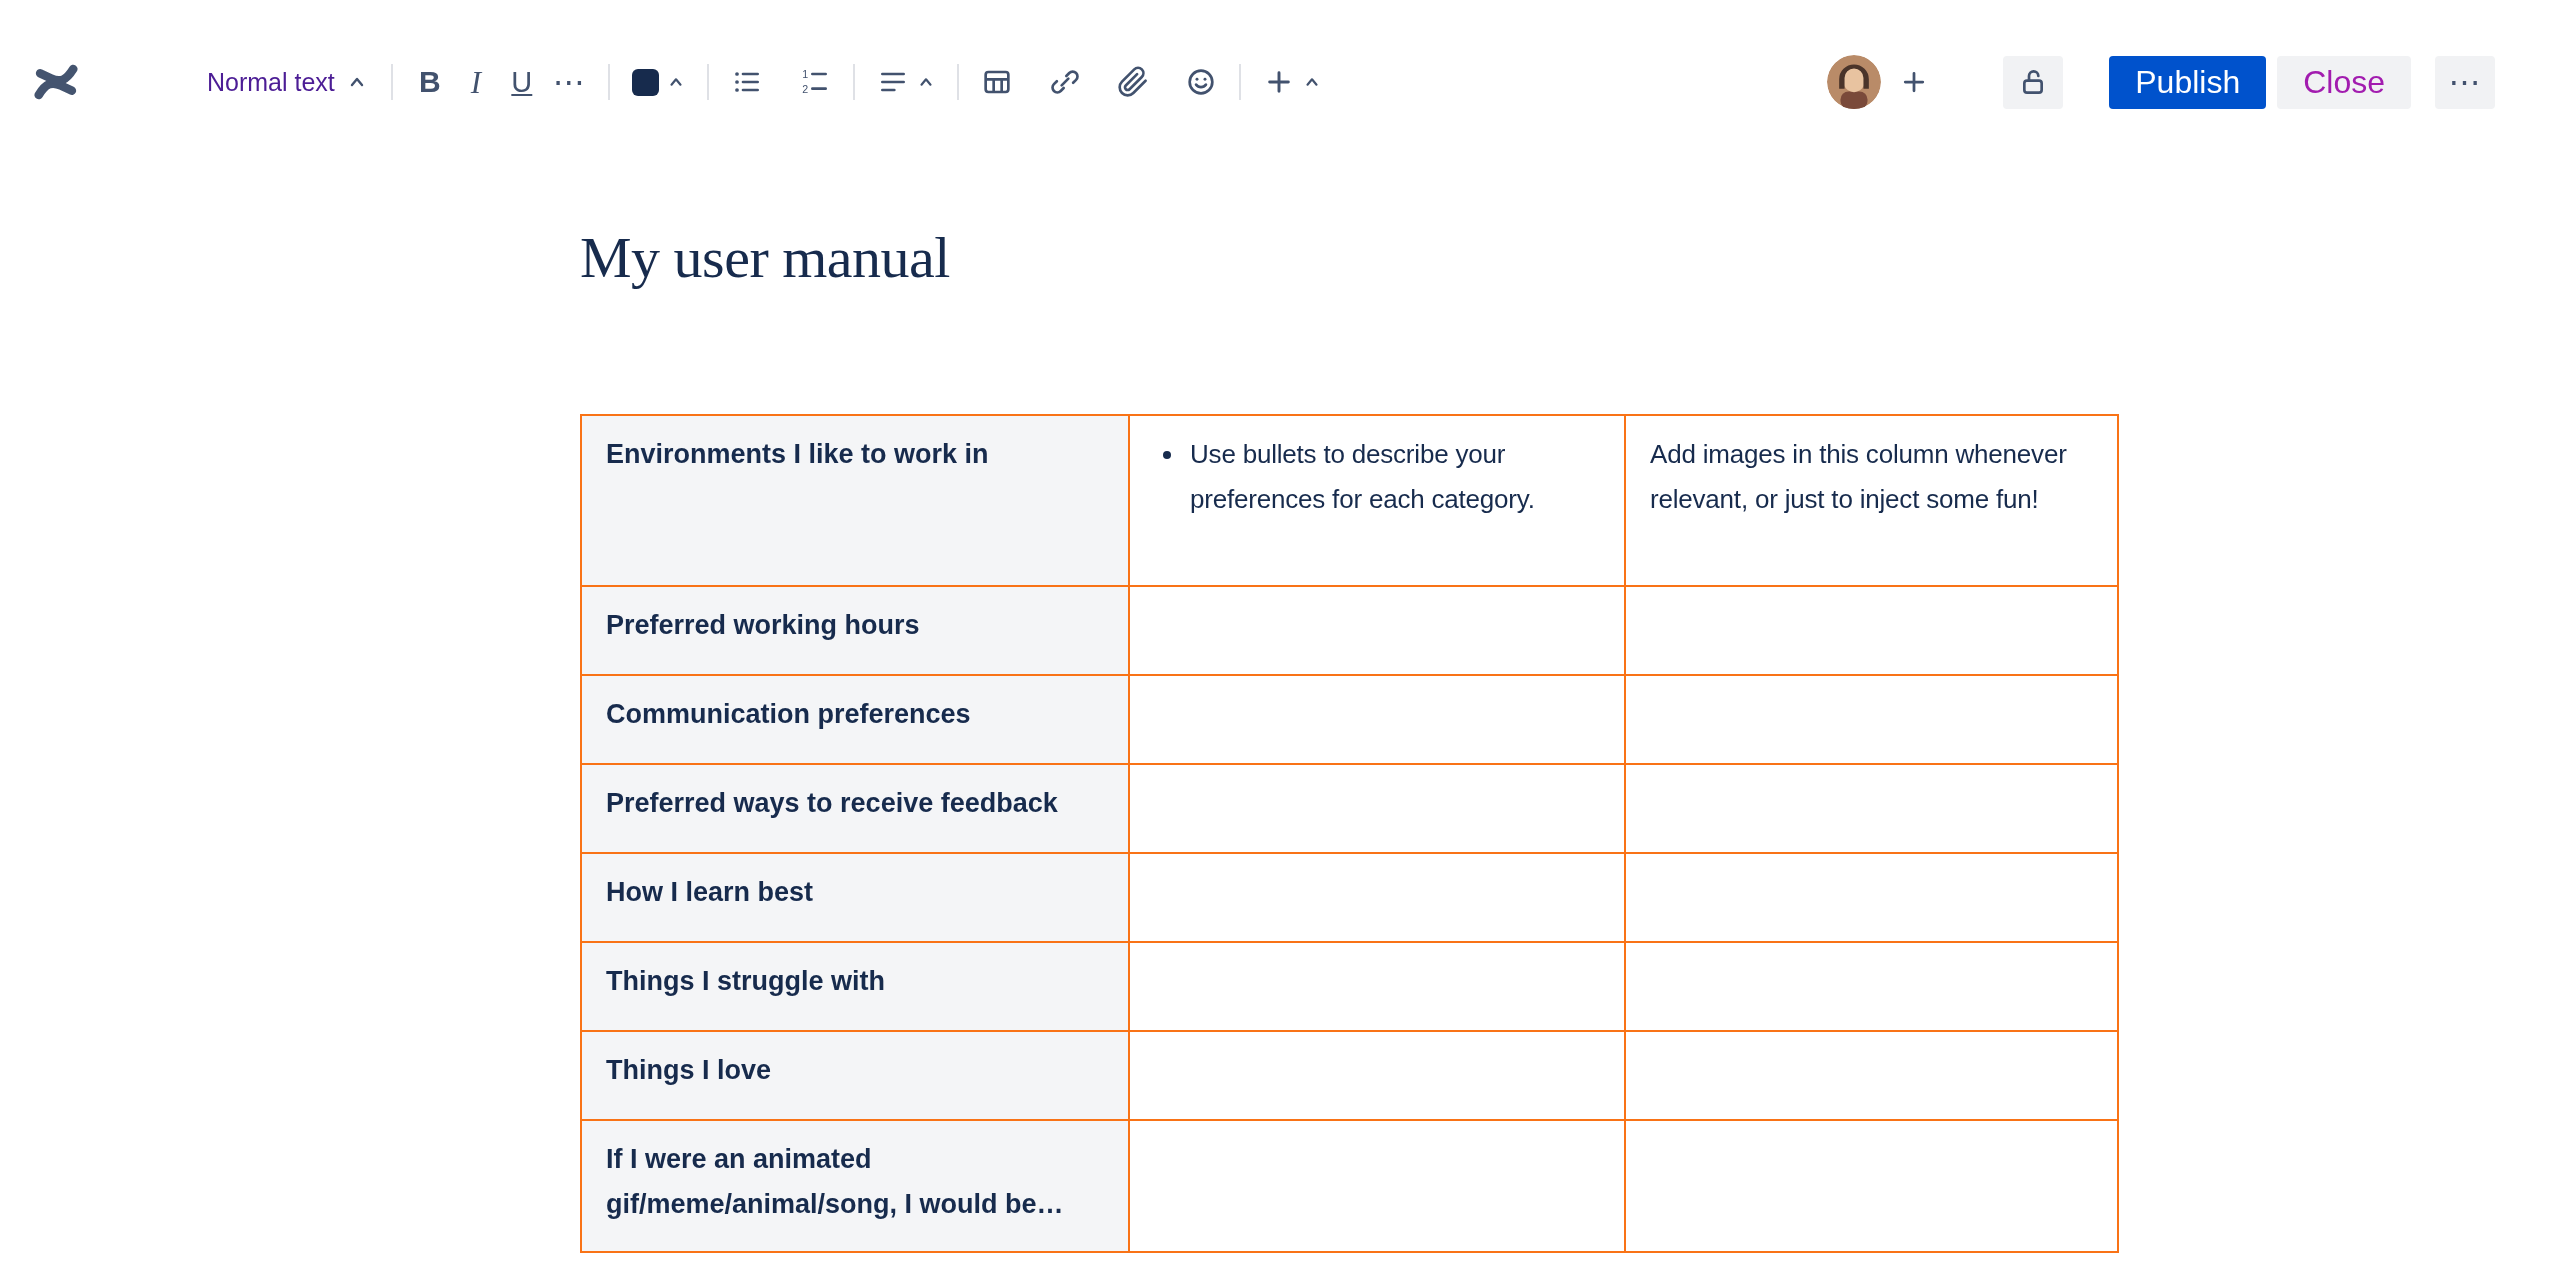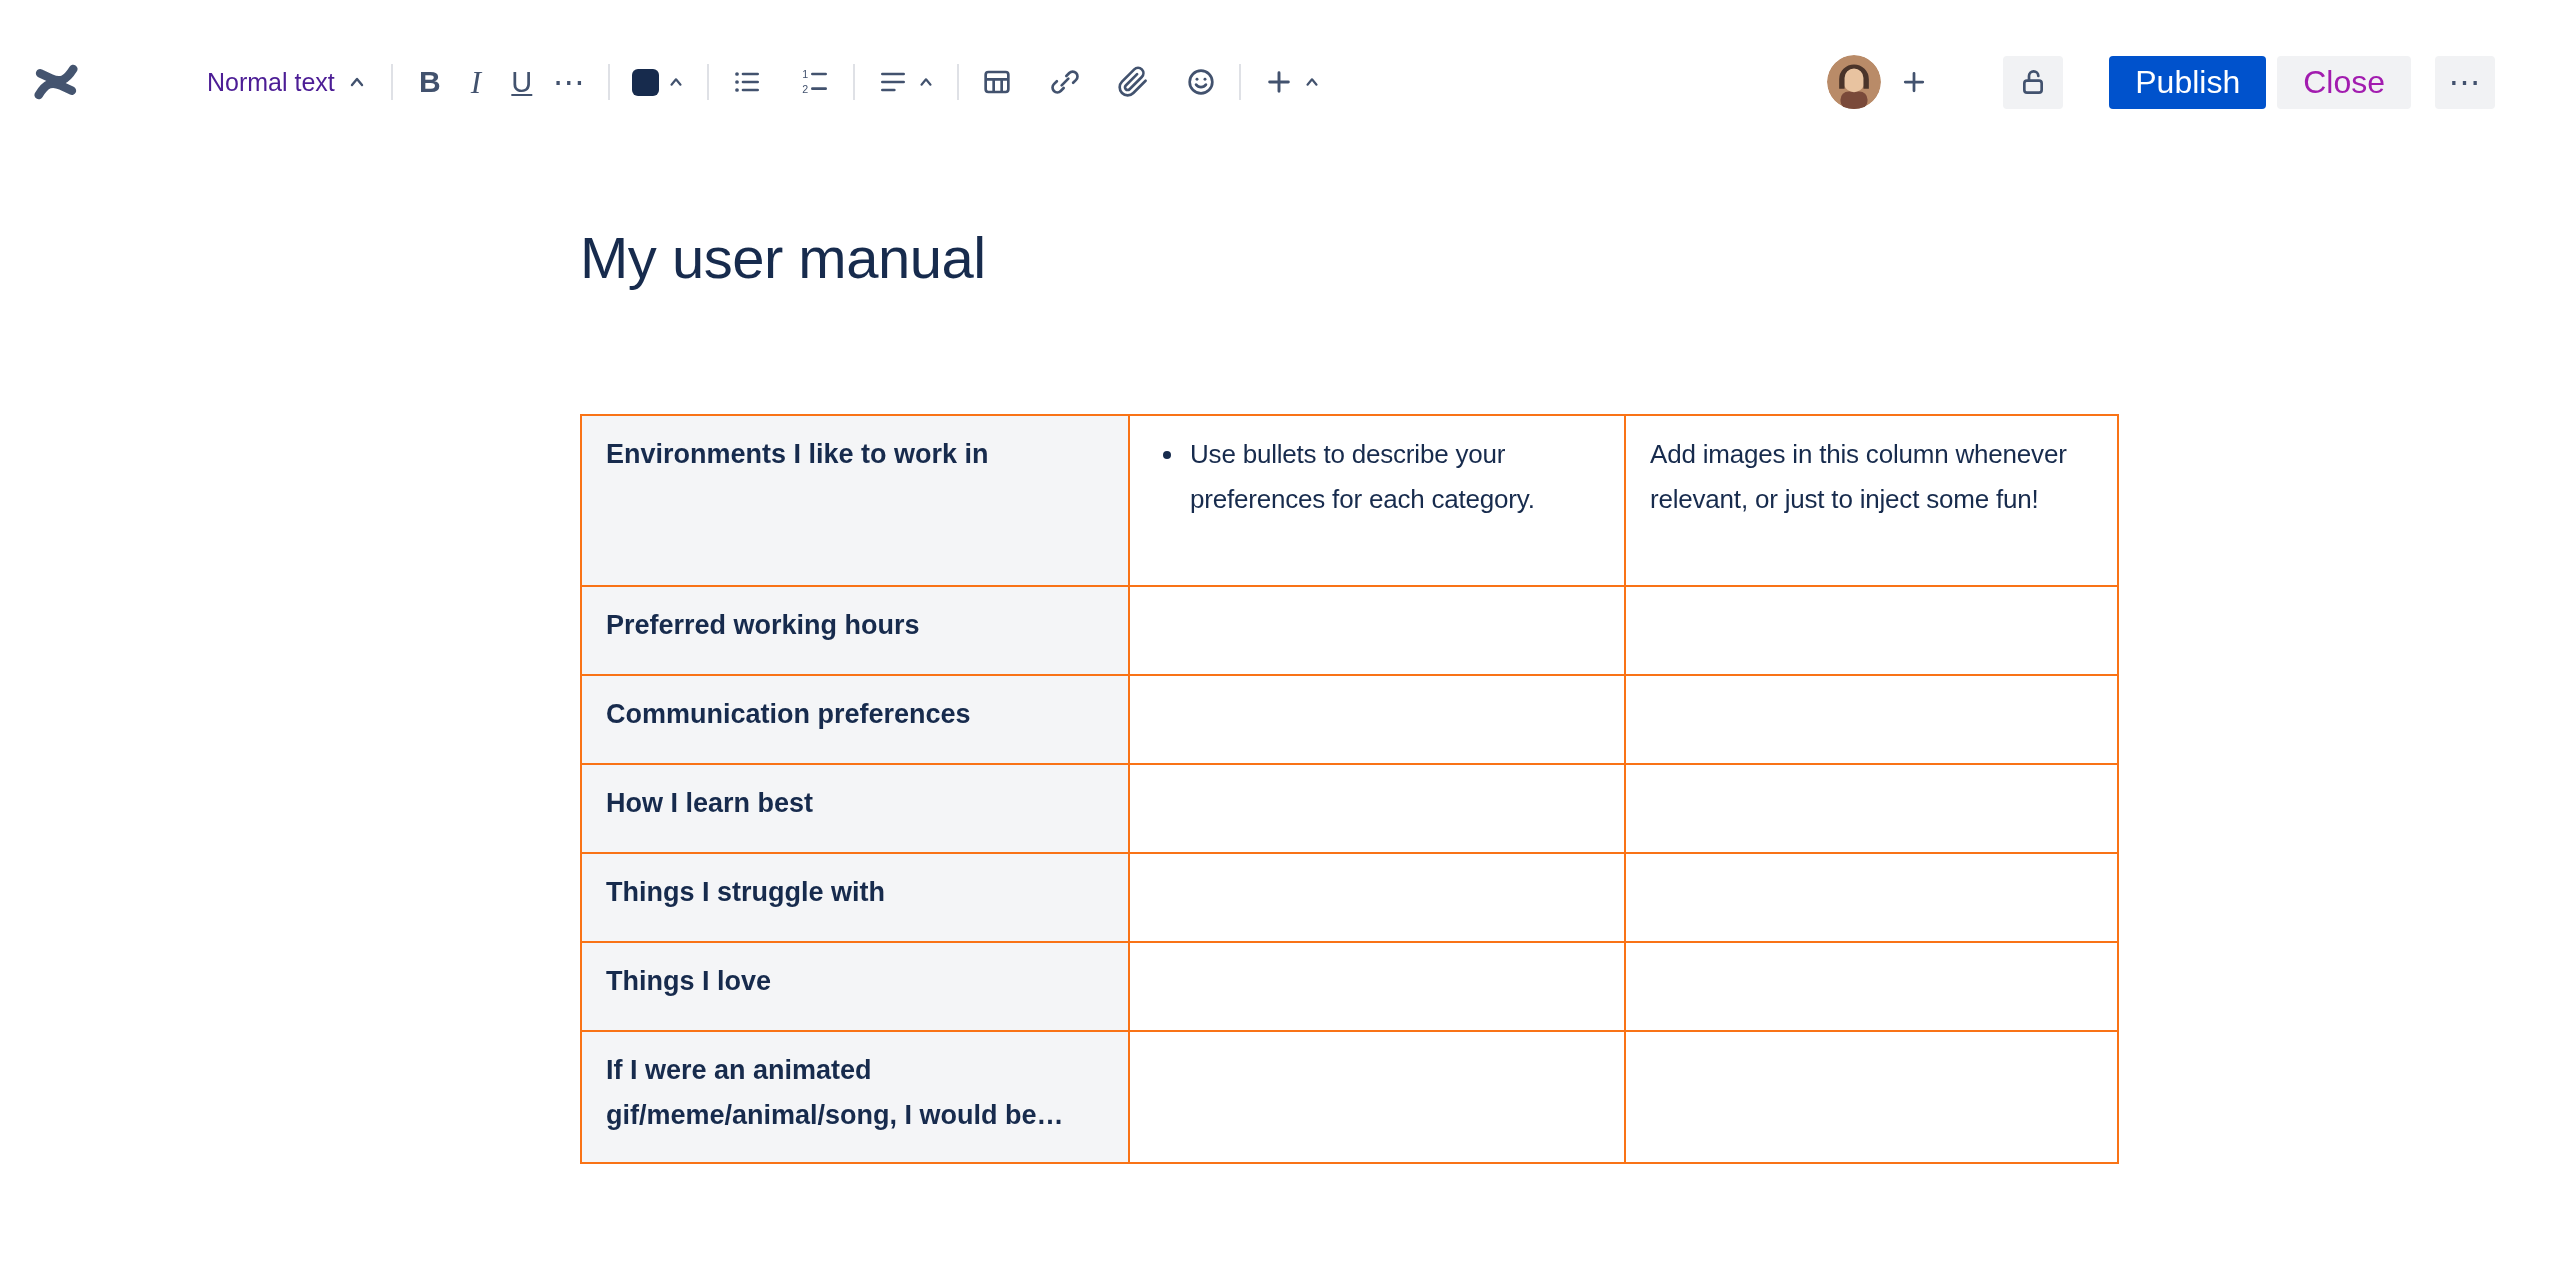--- a/index.html
+++ b/index.html
@@ -47,20 +47,21 @@
     font-family:"Liberation Sans",sans-serif;
   }
   .btn-publish{margin-left:46px;background:#0052CC;color:#ffffff;}
   .btn-close{margin-left:11px;background:#F1F2F4;color:#a21caf;}
   .morebtn{margin-left:24px;font-size:30px;}
   
   .page-title{
     position:absolute;left:580px;top:222px;margin:0;
     font-size:58px;line-height:72px;font-weight:500;color:#172B4D;letter-spacing:-0.5px;
     cursor:text;
+    font-family:Liberation Serif, serif;
   }
   .page-table{
     position:absolute;left:580px;top:414px;
     border-collapse:collapse;table-layout:fixed;width:1537px;
   }
   .page-table th,.page-table td{
     border:2px solid #f97316;vertical-align:top;
     padding:16px 28px 16px 24px;
     font-size:26px;line-height:45px;letter-spacing:-0.2px;color:#172B4D;
     text-align:left;cursor:text;
@@ -282,20 +283,25 @@
       <th>Preferred working hours</th>
       <td></td>
       <td></td>
     </tr>
     <tr class="std">
       <th>Communication preferences</th>
       <td></td>
       <td></td>
     </tr>
     <tr class="std">
+      <th>Preferred ways to receive feedback</th>
+      <td></td>
+      <td></td>
+    </tr>
+    <tr class="std">
       <th>How I learn best</th>
       <td></td>
       <td></td>
     </tr>
     <tr class="std">
       <th>Things I struggle with</th>
       <td></td>
       <td></td>
     </tr>
     <tr class="std">

